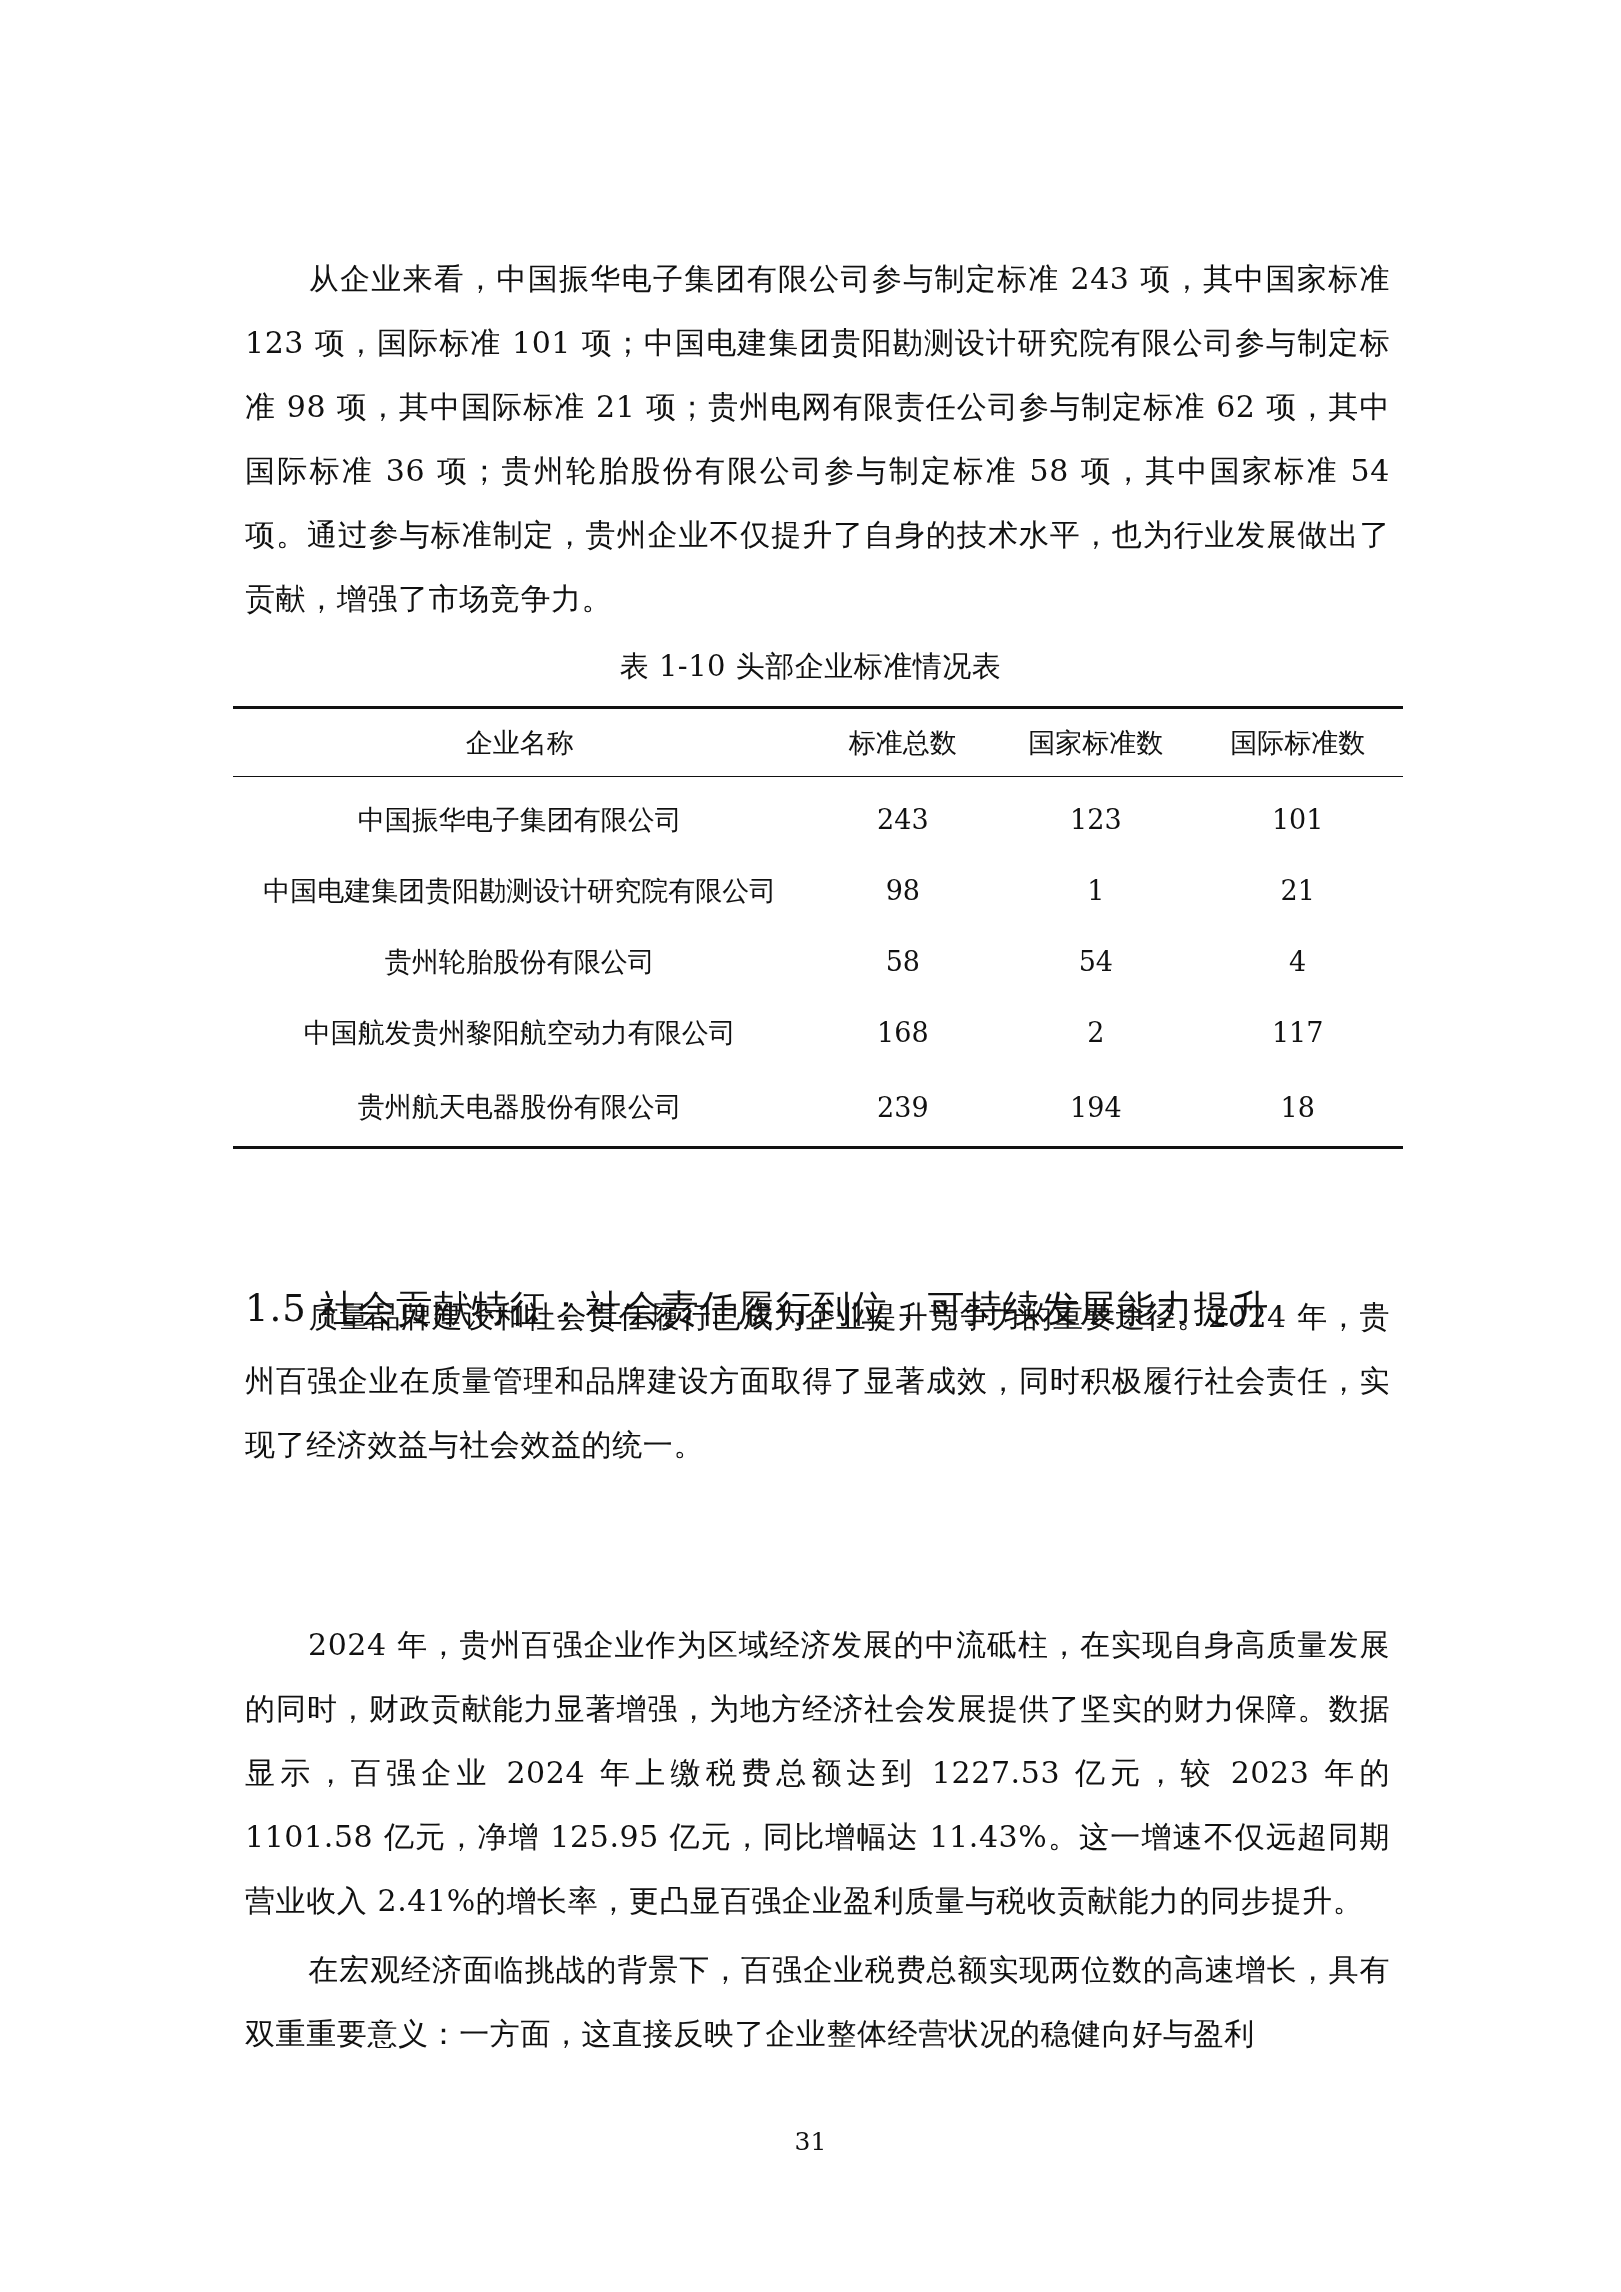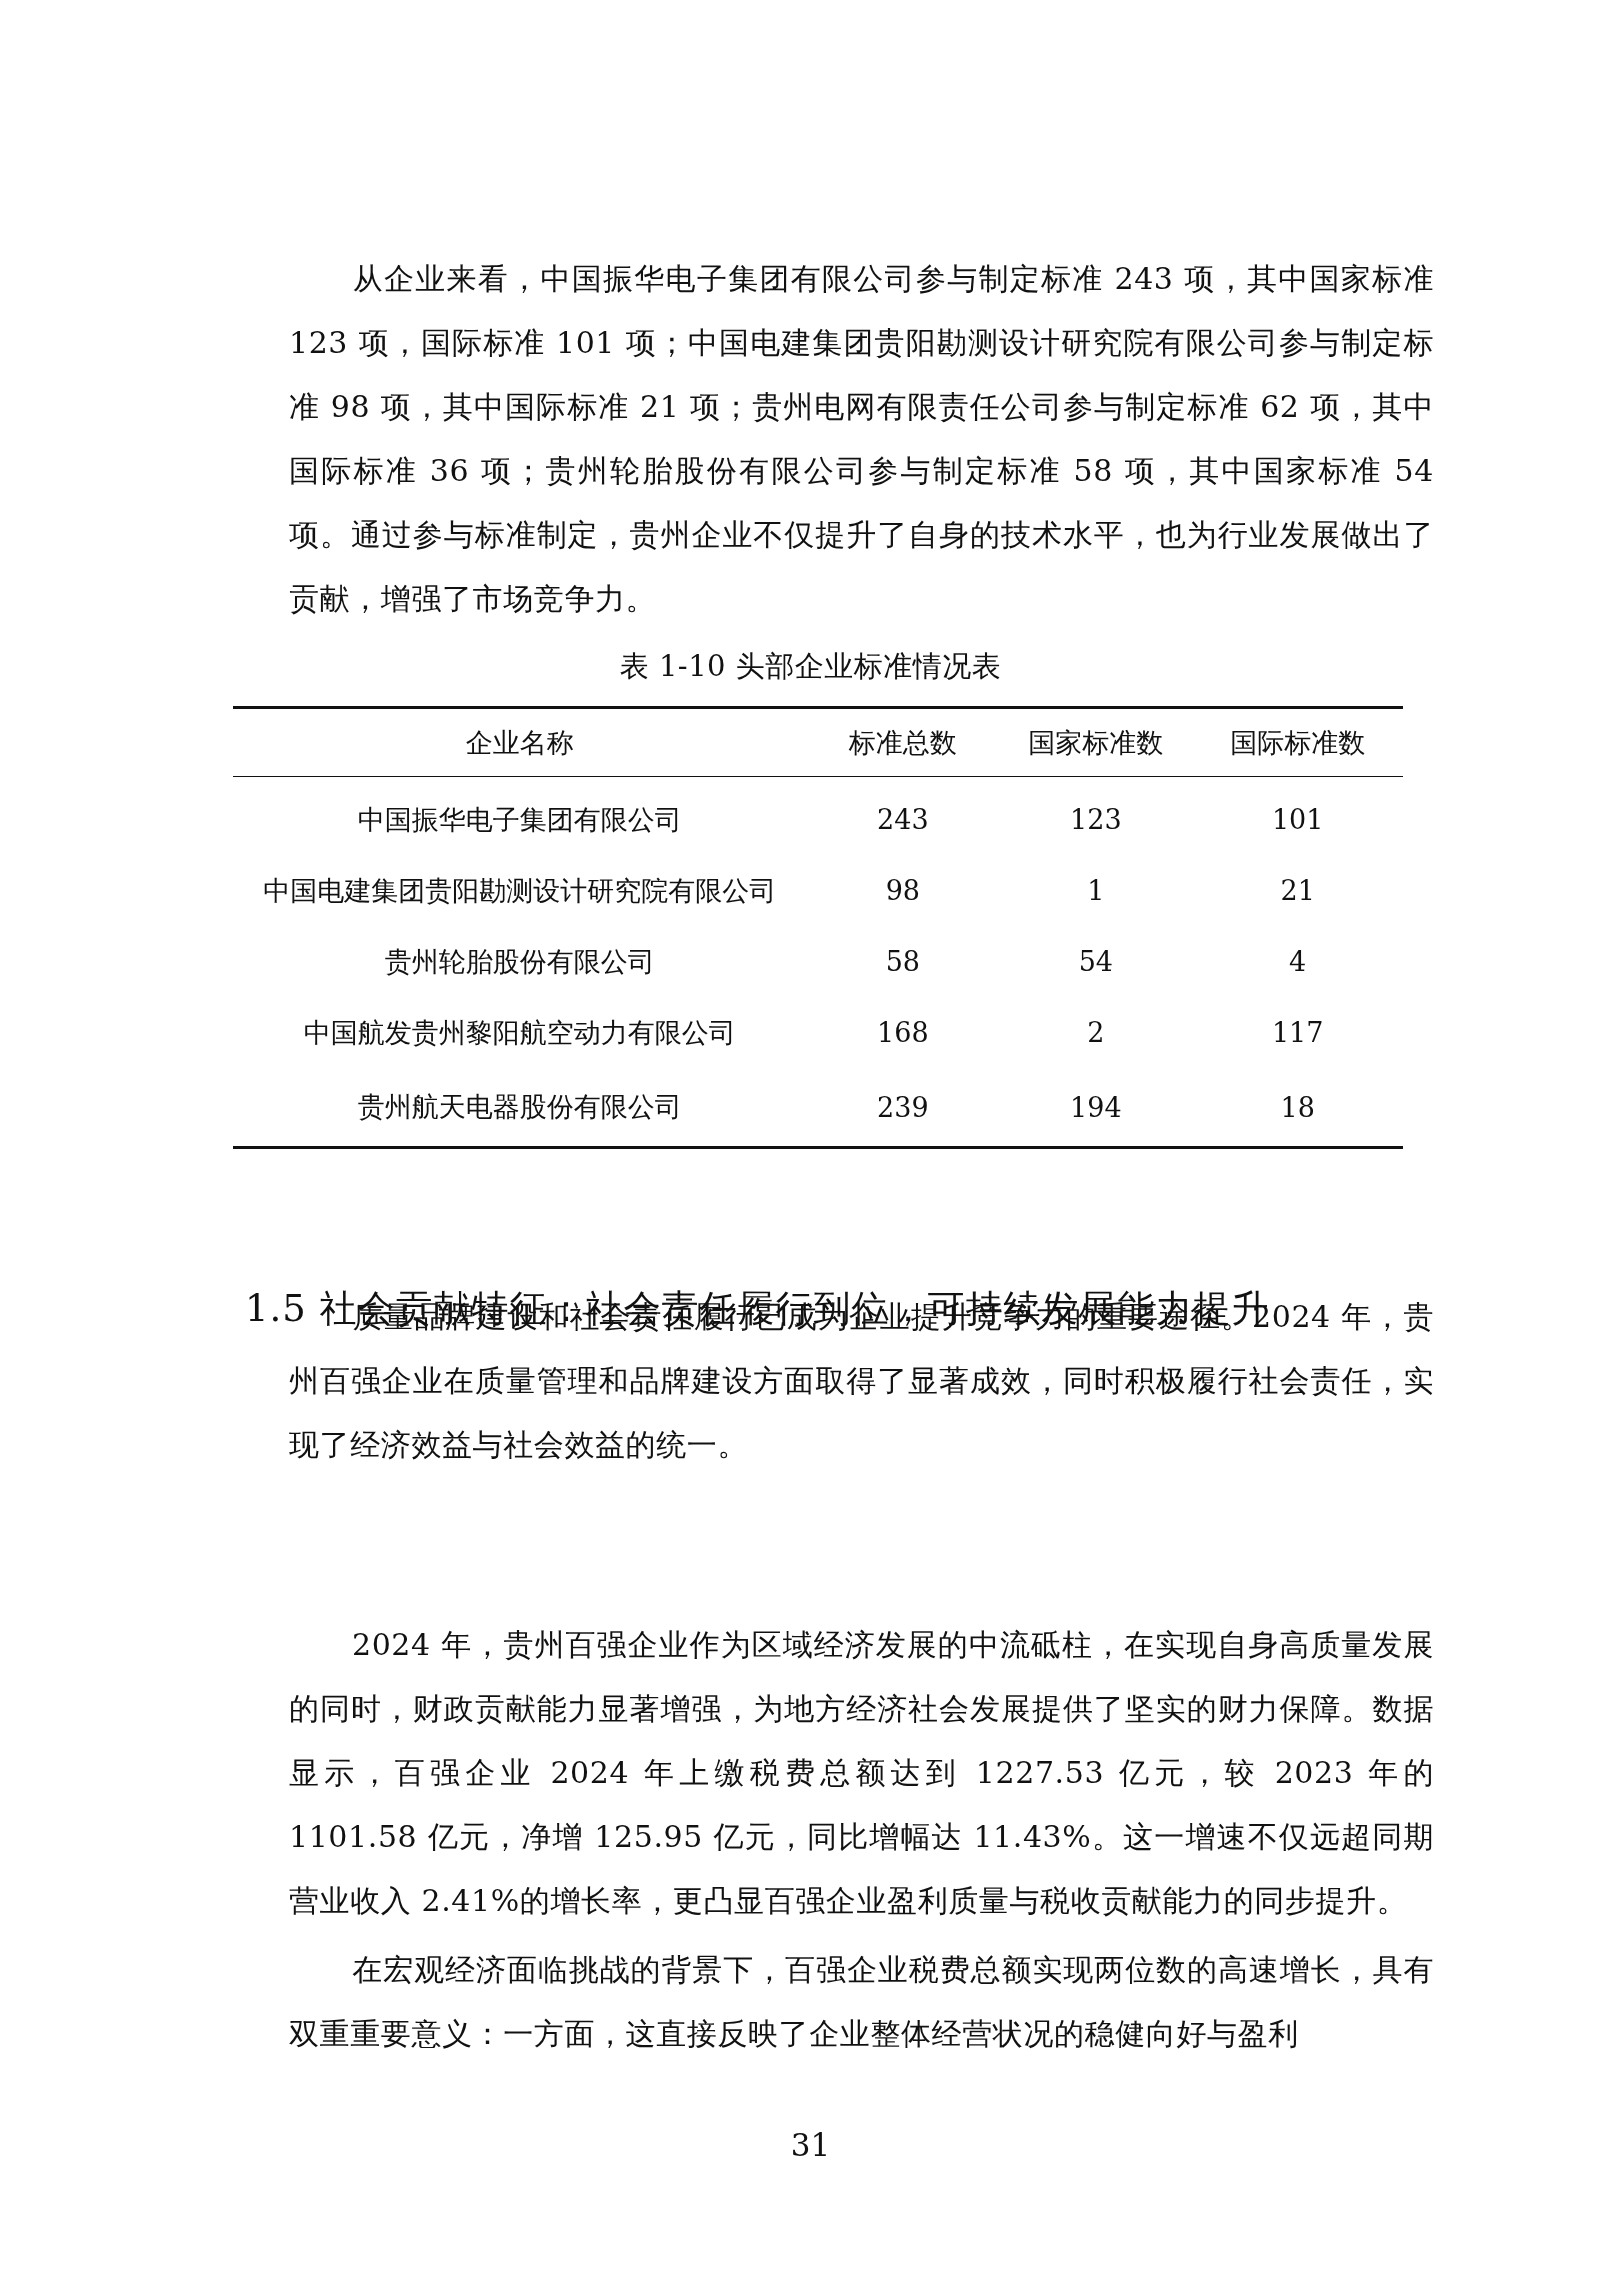--- a/index.html
+++ b/index.html
@@ -32,21 +32,20 @@
     }
     .para {
       position: absolute;
       left: 245px;
       width: 1145px;
       font-size: 30px;
       line-height: 64px;
       text-align: justify;
       text-justify: inter-character;
       letter-spacing: 0.6px;
-      margin-left: 44px;
     }
     .para .indent {
       display: inline-block;
       width: 63px;
     }
     .h2 {
       position: absolute;
       left: 245px;
       width: 1157px;
       font-size: 37px;
@@ -90,21 +89,21 @@
     table.std col.c-name { width: 49%; }
     table.std col.c-total { width: 16.5%; }
     table.std col.c-nat { width: 16.5%; }
     table.std col.c-intl { width: 18%; }
     .page-number {
       position: absolute;
       left: 0;
       width: 1621px;
       top: 2127px;
       text-align: center;
-      font-size: 31px;
+      font-size: 25px;
     }
   </style>
 </head>
 <body>
 
 <div class="page">
 
 
   <div class="para" style="top:247px;"><span class="indent"></span><span>从企业来看，中国振华电子集团有限公司参与制定标准 243 项，其中国家标准 123 项，国际标准 101 项；中国电建集团贵阳勘测设计研究院有限公司参与制定标准 98 项，其中国际标准 21 项；贵州电网有限责任公司参与制定标准 62 项，其中国际标准 36 项；贵州轮胎股份有限公司参与制定标准 58 项，其中国家标准 54 项。通过参与标准制定，贵州企业不仅提升了自身的技术水平，也为行业发展做出了贡献，增强了市场竞争力。</span></div>
 

